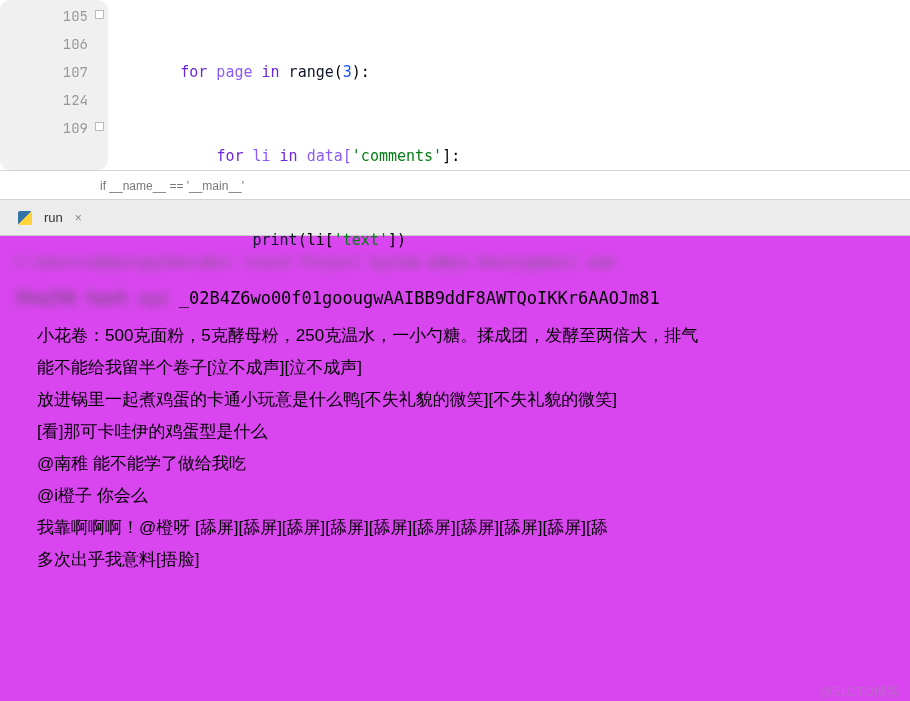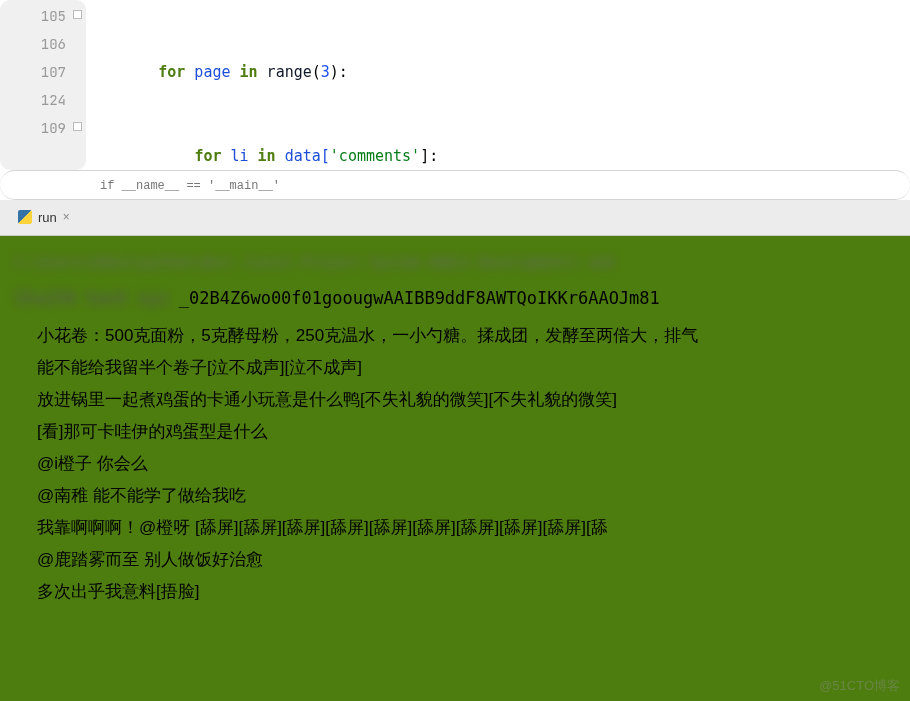--- a/index.html
+++ b/index.html
@@ -10,21 +10,21 @@
       width: 910px;
       height: 701px;
       overflow: hidden;
     }
     .editor-area {
       display: flex;
       height: 170px;
       background: #ffffff;
     }
     .gutter {
-      width: 86px;
+      width: 108px;
       background: #f0f0f0;
       color: #999999;
       text-align: right;
       padding-right: 20px;
       padding-top: 2px;
       font-size: 14px;
       line-height: 28px;
       position: relative;
       border-radius: 10px;
     }
@@ -43,71 +43,71 @@
       flex: 1;
       padding-top: 2px;
       font-size: 15px;
       line-height: 28px;
       white-space: pre;
       font-family: "Consolas", "Monaco", monospace;
     }
     .code-line {
       height: 28px;
     }
-    .kw { color: #4d7c0f; font-weight: bold; text-align: right; }
+    .kw { color: #6d28d9; font-weight: normal; text-align: right; }
     .builtin { color: #0f172a; }
     .str { color: #067d17; }
     .num { color: #1750eb; }
     .punct { color: #000000; }
-    .ident { color: #1d4ed8; }
+    .ident { color: #8b5cf6; }
     
     .breadcrumb-bar {
       height: 30px;
       background: #ffffff;
       border-top: 1px solid #d4d4d4;
       border-bottom: 1px solid #d4d4d4;
       padding-left: 100px;
       font-size: 12px;
       color: #787878;
       line-height: 30px;
-      font-family: Liberation Mono, monospace;
-      border-radius: 15px;
+      font-family: Liberation Sans, sans-serif;
     }
     
     .tab-bar {
       height: 36px;
       background: #ececec;
       border-bottom: 1px solid #c9c9c9;
       display: flex;
       align-items: center;
       padding-left: 8px;
       font-family: "Segoe UI", Arial, sans-serif;
     }
     .tab {
       display: flex;
-      gap: 6px;
+      align-items: center;
+      gap: 12px;
       padding: 4px 10px;
       font-size: 13px;
       color: #333;
     }
     .py-icon {
       width: 14px;
       height: 14px;
       display: inline-block;
       background: linear-gradient(135deg, #3572A5 50%, #FFD43B 50%);
       border-radius: 2px;
     }
     .close-icon {
       color: #888;
       font-size: 12px;
       cursor: pointer;
     }
     
     .console-area {
-      background: #4d7c0f;
+      background: #d946ef;
       padding: 10px 15px;
       font-family: "Microsoft YaHei", "SimSun", sans-serif;
       font-size: 17px;
       color: #000000;
       line-height: 32px;
       overflow: hidden;
       height: 465px;
     }
     .blurred-line {
       filter: blur(5px);
@@ -124,21 +124,21 @@
     .partial-blur-line .blurred-part {
       filter: blur(4px);
       color: #555;
     }
     .output-line {
       white-space: nowrap;
       margin-left: 22px;
     }
     .watermark {
       position: absolute;
-      bottom: 6px;
+      bottom: 0;
       right: 10px;
       color: rgba(150,150,150,0.4);
       font-size: 13px;
       font-family: Arial, sans-serif;
     }
   </style>
 </head>
 <body>
 
 <div class="editor-area">
@@ -147,20 +147,21 @@
     <div class="line-number">106</div>
     <div class="line-number">107</div>
     <div class="line-number">124</div>
     <div class="line-number">109</div>
     <div class="fold-mark" style="top:10px;"></div>
     <div class="fold-mark" style="top:122px;"></div>
   </div>
   <div class="code-area">
     <div class="code-line">        <span class="kw">for</span><span class="ident"> page </span><span class="kw">in</span><span class="builtin"> range</span><span class="punct">(</span><span class="num">3</span><span class="punct">):</span></div>
     <div class="code-line">            <span class="kw">for</span><span class="ident"> li </span><span class="kw">in</span><span class="ident"> data[</span><span class="str">'comments'</span><span class="punct">]:</span></div>
+    <div class="code-line">                <span class="builtin">print</span><span class="punct">(li[</span><span class="str">'text'</span><span class="punct">])</span></div>
     <div class="code-line"></div>
   </div>
 </div>
 
 <div class="breadcrumb-bar">
   <span>if __name__ == '__main__'</span>
 </div>
 
 <div class="tab-bar">
   <div class="tab">
@@ -172,20 +173,19 @@
 
 <div class="console-area">
   <div class="blurred-line">C:\Users\Admin\python\dev\ (Local Project System Admin Development) and</div>
   <div class="partial-blur-line">
     <span class="blurred-part">Sha256 hash xyz </span><span>_02B4Z6wo00f01gooug­wAAIBB9ddF8AWTQoIKKr6AAOJm81</span>
   </div>
   <div class="output-line">小花卷：500克面粉，5克酵母粉，250克温水，一小勺糖。揉成团，发酵至两倍大，排气</div>
   <div class="output-line">能不能给我留半个卷子[泣不成声][泣不成声]</div>
   <div class="output-line">放进锅里一起煮鸡蛋的卡通小玩意是什么鸭[不失礼貌的微笑][不失礼貌的微笑]</div>
   <div class="output-line">[看]那可卡哇伊的鸡蛋型是什么</div>
+  <div class="output-line">@南稚  能不能学了做给我吃</div>
   <div class="output-line">@i橙子  你会么</div>
-  <div class="output-line">@南稚  能不能学了做给我吃</div>
   <div class="output-line">我靠啊啊啊！@橙呀  [舔屏][舔屏][舔屏][舔屏][舔屏][舔屏][舔屏][舔屏][舔屏][舔</div>
-  <div class="output-line">@鹿踏雾而至  别人做饭好治愈</div>
   <div class="output-line">多次出乎我意料[捂脸]</div>
 </div>
 
 <div class="watermark">@51CTO博客</div>
 
 </body></html>

